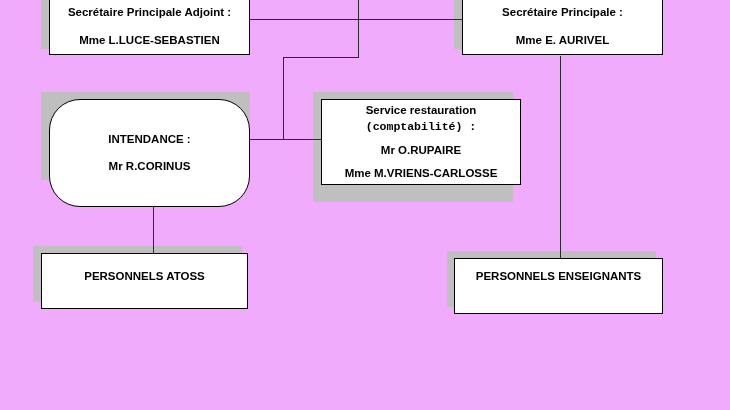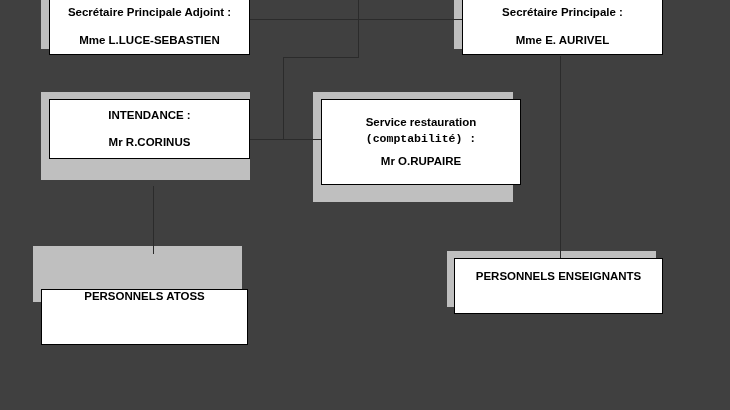--- a/index.html
+++ b/index.html
@@ -4,21 +4,21 @@
 <style>
   html, body {
     margin: 0;
     padding: 0;
     background: #ffffff;
   }
   #canvas {
     position: relative;
     width: 730px;
     height: 410px;
-    background: #404040;
+    background: #f0abfc;
     overflow: hidden;
     font-family: "Liberation Sans", sans-serif;
   }
   .shadow {
     position: absolute;
     background: #bfbfbf;
     z-index: 1;
   }
   .node {
     position: absolute;
@@ -76,32 +76,33 @@
   <div class="node" style="left:49px; top:-2px; width:201px; height:57px; justify-content:center; gap:14px;">
     <span class="line">Secrétaire Principale Adjoint :</span>
     <span class="line">Mme L.LUCE-SEBASTIEN</span>
   </div>
 
   <div class="node" style="left:462px; top:-2px; width:201px; height:57px; justify-content:center; gap:14px;">
     <span class="line">Secrétaire Principale :</span>
     <span class="line">Mme E. AURIVEL</span>
   </div>
 
-  <div class="node" style="left:49px; top:99px; width:201px; height:60px; justify-content:center; gap:13px;">
+  <div class="node" style="left:49px; top:99px; width:201px; height:108px; justify-content:center; gap:13px;border-radius:31px;">
     <span class="line">INTENDANCE :</span>
     <span class="line">Mr  R.CORINUS</span>
   </div>
 
   <div class="node" style="left:321px; top:99px; width:200px; height:86px; justify-content:center; gap:10px;">
     <span class="line">Service restauration</span>
     <span class="line" style="margin-top:-7px;font-family:Liberation Mono, monospace;">(comptabilité) :</span>
     <span class="line">Mr O.RUPAIRE</span>
+    <span class="line">Mme M.VRIENS-CARLOSSE</span>
   </div>
 
-  <div class="node" style="left:41px; top:253px; width:207px; height:56px; justify-content:flex-start; padding-top:0;margin-top:36px;">
+  <div class="node" style="left:41px; top:253px; width:207px; height:56px; justify-content:flex-start; padding-top:16px;">
     <span class="line">PERSONNELS ATOSS</span>
   </div>
 
   <div class="node" style="left:454px; top:258px; width:209px; height:56px; justify-content:flex-start; padding-top:11px; gap:19px;">
     <span class="line">PERSONNELS ENSEIGNANTS</span>
   </div>
 
 </div>
 
 </body></html>

